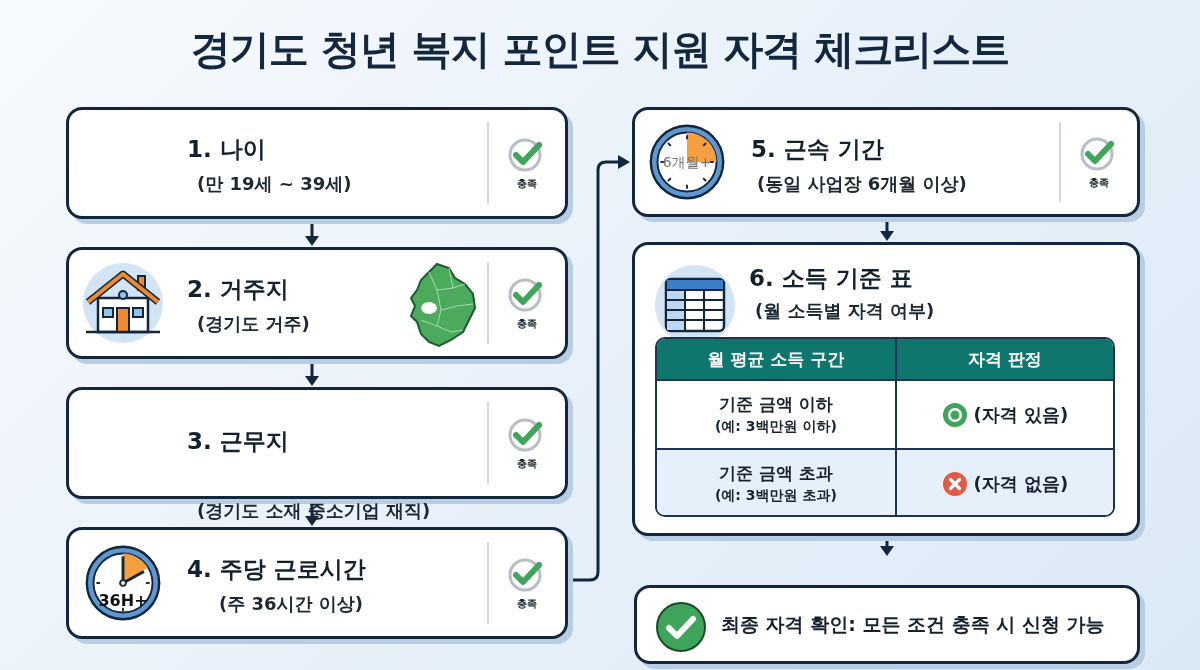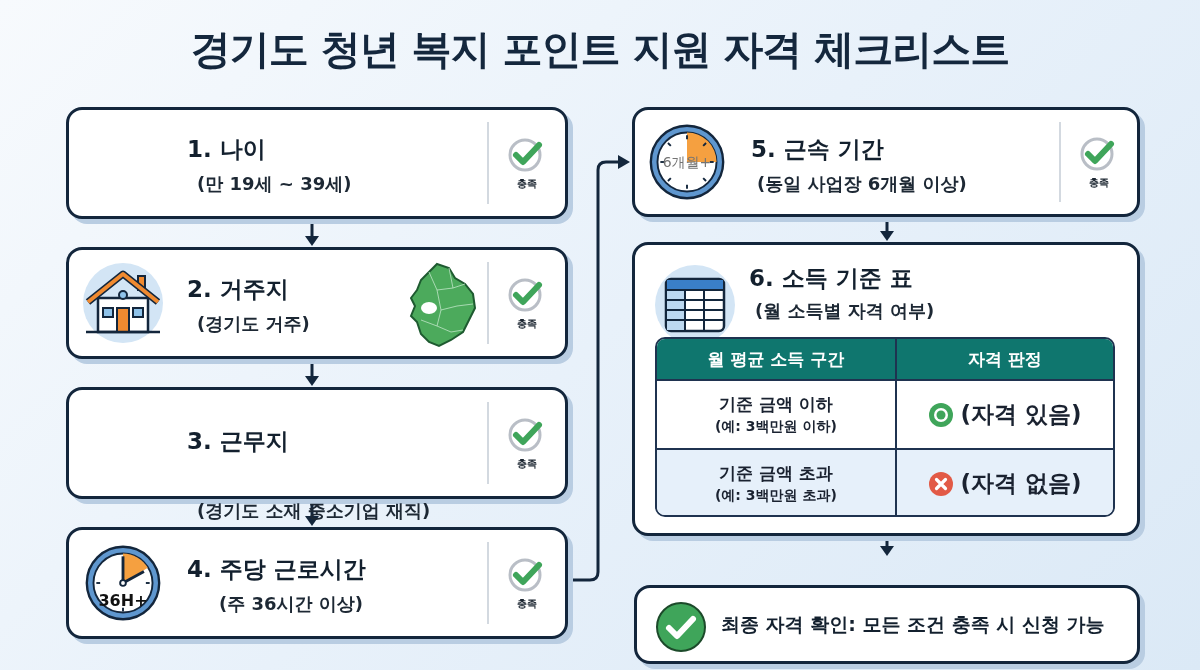--- a/index.html
+++ b/index.html
@@ -46,21 +46,21 @@
     flex: 1; color: #fff; font-weight: 700; font-size: 17px;
     display: flex; align-items: center; justify-content: center;
   }
   .t-head div:first-child { border-right: 2px solid #1f3350; flex: 1.1; }
   .t-row { display: flex; height: 69px; border-top: 2px solid #1f3350; }
   .t-row.alt { background: #e6f0fa; }
   .t-row > div { flex: 1; display: flex; flex-direction: column; align-items: center; justify-content: center; }
   .t-row > div:first-child { border-right: 2px solid #1f3350; flex: 1.1; }
   .t-main { font-size: 17px; font-weight: 700; color: #1a2230; }
   .t-ex { font-size: 14px; font-weight: 700; color: #1a2230; margin-top: 2px; }
-  .verdict { display: flex; align-items: center; gap: 6px; font-size: 23px; font-weight: 700; color: #1a2230; }
+  .verdict { display: flex; align-items: center; gap: 6px; font-size: 18px; font-weight: 700; color: #1a2230; }
   .final-text { position: absolute; left: 84px; top: 50%; transform: translateY(-50%); font-size: 19px; font-weight: 700; color: #13202e; white-space: nowrap; }
 </style>
 </head>
 <body>
 
 <div class="title">경기도 청년 복지 포인트 지원 자격 체크리스트</div>
 
 <svg class="connector" style="left:0;top:0;" width="1200" height="670">
   <g stroke="#13263c" stroke-width="3" fill="none">
     <line x1="312" y1="220" x2="312" y2="238"></line>

